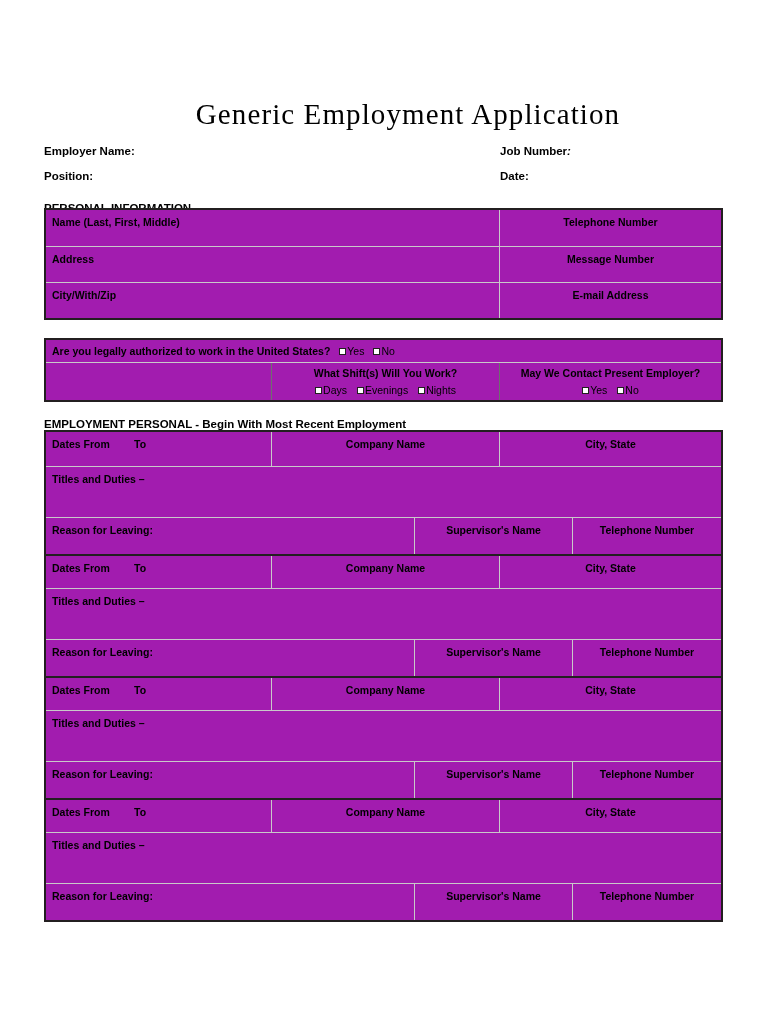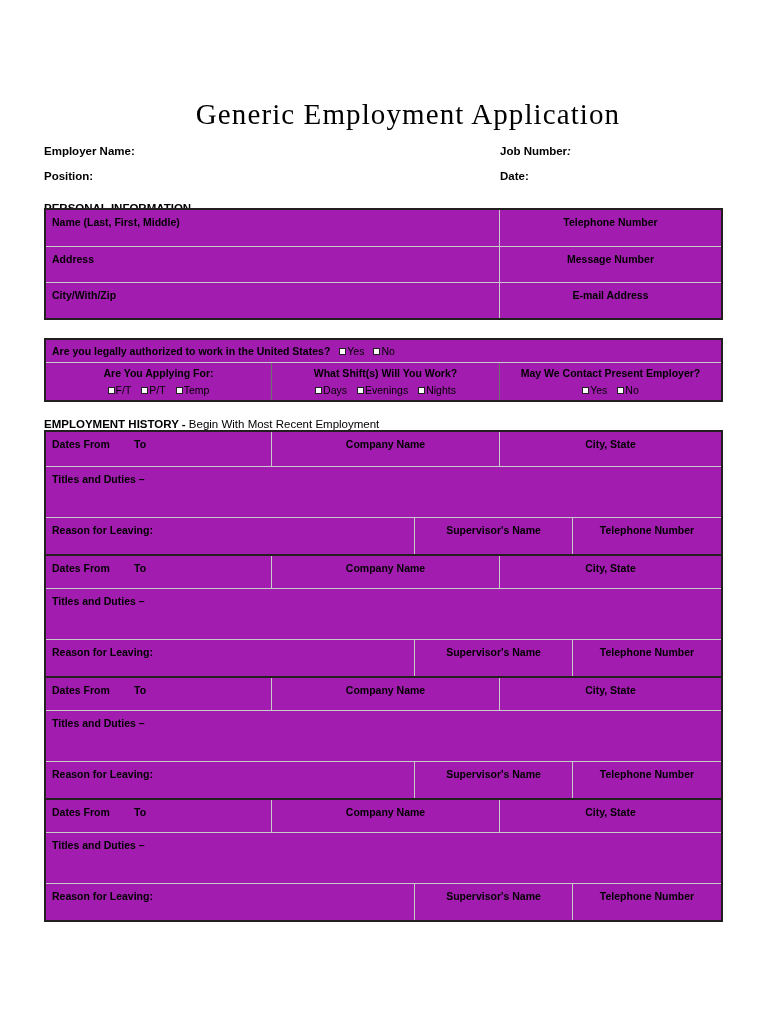--- a/index.html
+++ b/index.html
@@ -64,21 +64,21 @@
   #personal-information-heading { top: 202px; }
 
   .section-title-emp {
     position: absolute;
     left: 44px;
     top: 418px;
     font-size: 11.5px;
     white-space: nowrap;
   }
   .section-title-emp .strong { font-weight: bold; }
-  .section-title-emp .light  { font-weight: normal; margin-top: 18px; }
+  .section-title-emp .light  { font-weight: bold; margin-top: 18px; }
 
   
   .tbl {
     position: absolute;
     left: 44px;
     width: 679px;
     border: 2px solid #231f20;
     box-sizing: border-box;
     background: #a21caf;
   }
@@ -228,39 +228,35 @@
   <div class="tbl" id="work-authorization-table">
 
     <div class="trow auth-row-1">
       <div class="auth-q">
         <span>Are you legally authorized to work in the United States?</span><span class="cbwrap"><span class="cb"></span><span>Yes</span></span><span class="cbwrap"><span class="cb"></span><span>No</span></span>
       </div>
     </div>
 
     <div class="trow auth-row-2">
 
-      <div class="auth-col" style="left:0; width:225px;">
-        <div class="head">Are You Applying For:</div>
-        <div class="opts"><span class="cbwrap"><span class="cb"></span><span>F/T</span></span><span class="cbwrap"><span class="cb"></span><span>P/T</span></span><span class="cbwrap"><span class="cb"></span><span>Temp</span></span></div>
-      </div>
 
       <div class="auth-col vdiv" style="left:225px; width:228px;">
         <div class="head">What Shift(s) Will You Work?</div>
         <div class="opts"><span class="cbwrap"><span class="cb"></span><span>Days</span></span><span class="cbwrap"><span class="cb"></span><span>Evenings</span></span><span class="cbwrap"><span class="cb"></span><span>Nights</span></span></div>
       </div>
 
       <div class="auth-col vdiv" style="left:453px; width:222px;">
         <div class="head">May We Contact Present Employer?</div>
         <div class="opts"><span class="cbwrap"><span class="cb"></span><span>Yes</span></span><span class="cbwrap"><span class="cb"></span><span>No</span></span></div>
       </div>
     </div>
   </div>
 
   <div class="section-title-emp">
-    <span class="strong">EMPLOYMENT HISTORY -</span>
+    <span class="strong">EMPLOYMENT PERSONAL -</span>
     <span class="light">Begin With Most Recent Employment</span>
   </div>
 
   <div class="tbl" id="employment-history-table">
       <div class="emp-block">
         <div class="emp-row-dates">
           <span class="dates-from">Dates From</span>
           <span class="dates-to">To</span>
           <div class="cell center vdiv" style="left:225px;width:228px;">Company Name</div>
           <div class="cell center vdiv" style="left:453px;width:222px;">City, State</div>

